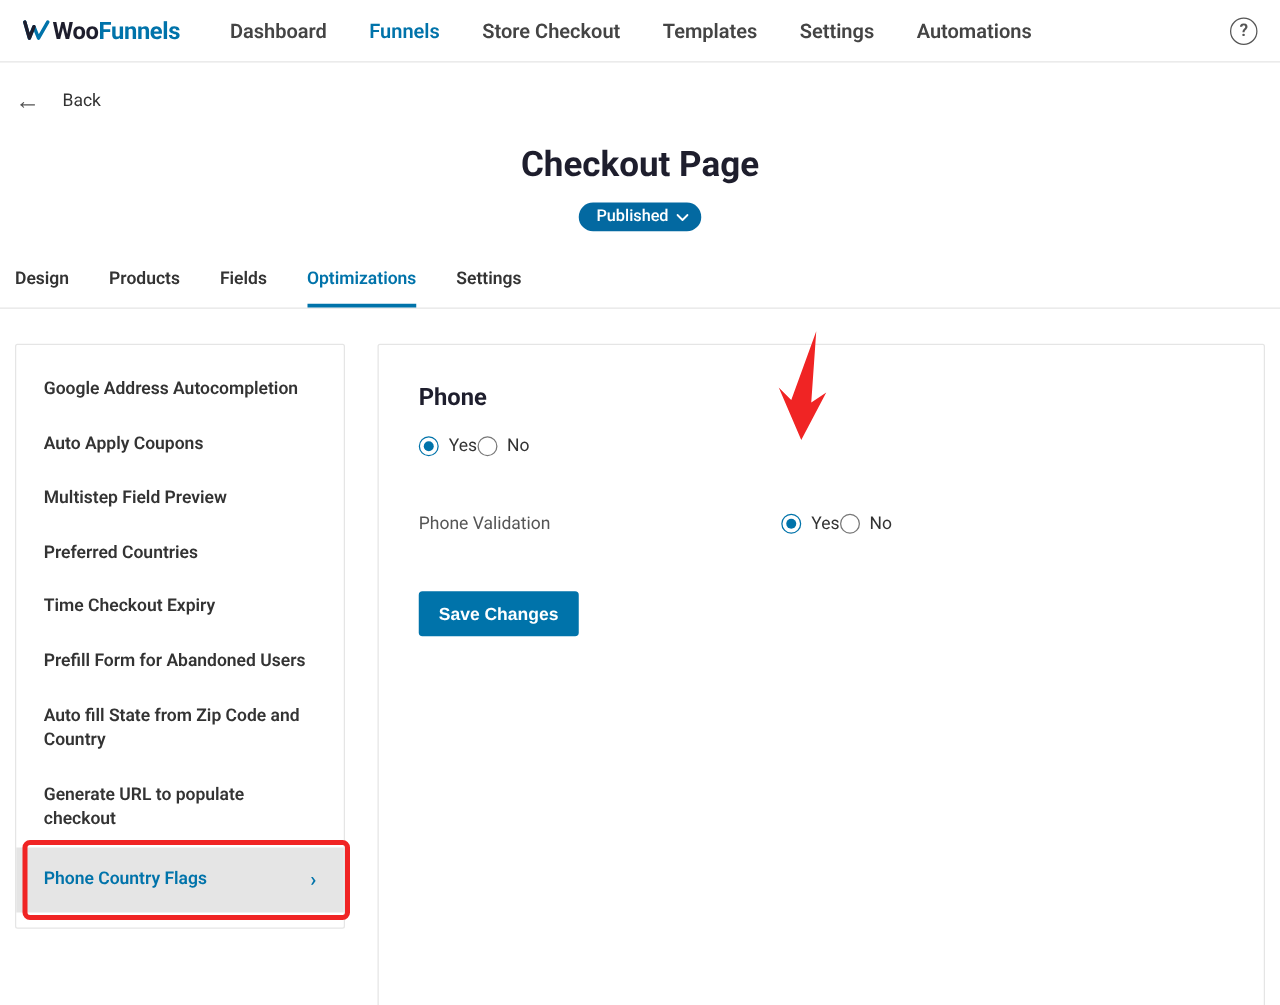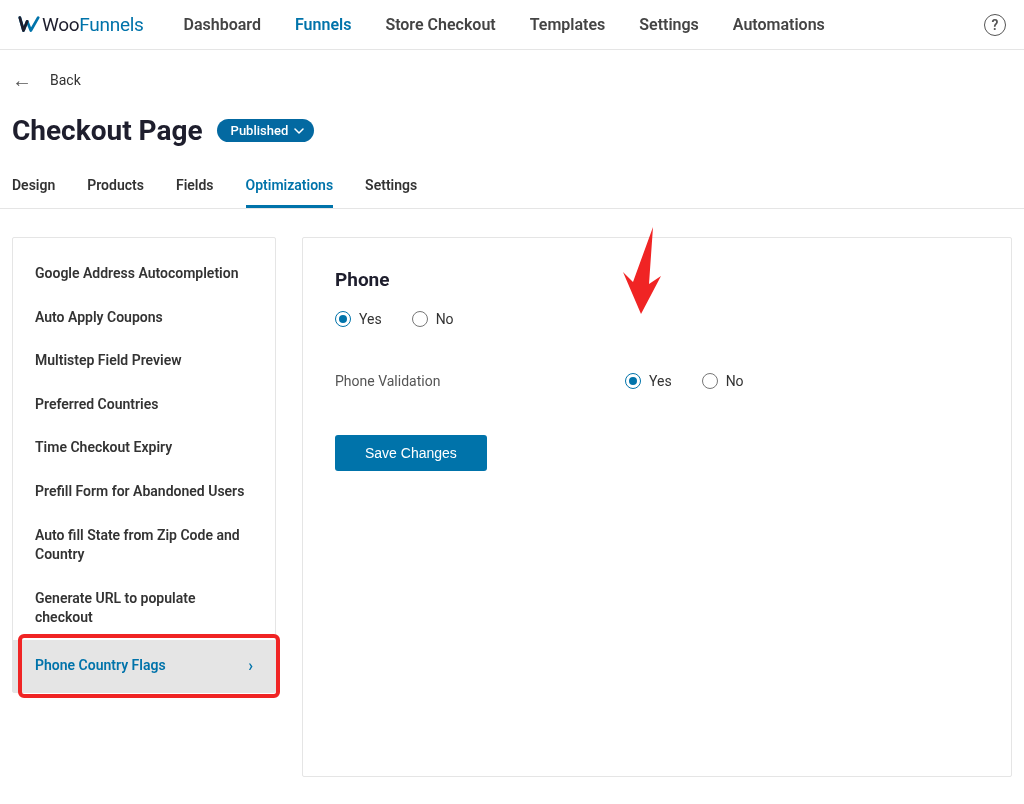--- a/index.html
+++ b/index.html
@@ -1,58 +1,58 @@
 <!DOCTYPE html>
 <html><head>
 <meta charset="utf-8">
 <style>
   * { box-sizing: border-box; margin: 0; padding: 0; }
   body { font-family: -apple-system, BlinkMacSystemFont, "Segoe UI", Roboto, Helvetica, Arial, sans-serif; background: #fff; color: #333; width:1024px; }
   
   .topbar { display:flex; align-items:center; height:50px; padding:0 18px; border-bottom:1px solid #e5e5e5; }
   .logo { display:flex; align-items:center; gap:2px; margin-right:40px; }
   .logo svg { display:block; }
-  .logo-text { font-weight:400; font-size:19px; letter-spacing:-0.3px; }
+  .logo-text { font-weight:700; font-size:19px; letter-spacing:-0.3px; }
   .logo-text .woo { color:#1e1e2d; }
   .logo-text .funnels { color:#0073aa; }
   .nav { display:flex; gap:34px; }
   .nav-item { font-size:16px; font-weight:600; color:#444; cursor:pointer; }
   .nav-item.active { color:#0073aa; }
   .help-icon { margin-left:auto; width:22px; height:22px; border:1.5px solid #555; border-radius:50%; display:flex; align-items:center; justify-content:center; font-size:14px; color:#555; cursor:pointer; font-weight:600; }
   
   .back-row { display:flex; align-items:center; gap:18px; padding:18px 12px 0 12px; }
   .back-arrow { font-size:20px; color:#555; cursor:pointer; }
   .back-text { font-size:14px; color:#333; cursor:pointer; }
   
-  .title-row { display:flex; align-items:center; gap:14px; padding:22px 12px 0 12px; }
+  .title-row { display:flex; align-items:center; gap:14px; padding:22px 12px 0 12px;flex-direction:column; }
   .page-title { font-size:28px; font-weight:700; color:#1e1e2d; }
   .badge { background:#0369a1; color:#fff; font-size:13px; font-weight:500; padding:4px 10px 4px 14px; border-radius:14px; display:flex; align-items:center; gap:6px; }
   .badge svg { display:block; }
   
   .tabs { display:flex; gap:32px; padding:30px 12px 0 12px; border-bottom:1px solid #e5e5e5; }
   .tab { font-size:14px; font-weight:600; color:#333; padding-bottom:12px; cursor:pointer; border-bottom:3px solid transparent; }
   .tab.active { color:#0073aa; border-bottom-color:#0073aa; }
   
   .main { display:flex; gap:26px; padding:28px 12px 0 12px; align-items:flex-start; }
-  .sidebar { width:264px; border:1px solid #e5e5e5; border-radius:2px; padding:14px 0 0 0; position:relative; }
+  .sidebar { width:264px; border:1px solid #e5e5e5; border-radius:2px; padding:14px 0 12px 0; position:relative; }
   .side-item { padding:12px 22px; font-size:14px; font-weight:600; color:#333; cursor:pointer; line-height:1.4; }
   .side-item.active-wrap { position:relative; }
   .side-item.active-item { background:#e5e5e5; color:#0073aa; display:flex; align-items:center; justify-content:space-between; padding:15px 22px; }
   .red-box { position:absolute; left:5px; right:-5px; top:-6px; bottom:-6px; border:4px solid #f02424; border-radius:6px; pointer-events:none; }
   .chev { font-size:16px; color:#0073aa; }
   .content { flex:1; border:1px solid #e5e5e5; border-radius:2px; padding:30px 32px; min-height:540px; position:relative; }
   .section-title { font-size:19px; font-weight:700; color:#1e1e2d; margin-bottom:20px; }
   .field-row { display:flex; align-items:center; margin-bottom:46px; }
   .field-label { width:290px; font-size:14px; color:#555; }
-  .radio-group { display:flex; gap:30px; align-items:center; }
+  .radio-group { display:flex; align-items:center; }
   .radio-option { display:flex; align-items:center; gap:8px; font-size:14px; color:#333; cursor:pointer; }
   .radio { width:16px; height:16px; border:1.5px solid #777; border-radius:50%; display:flex; align-items:center; justify-content:center; flex-shrink:0; }
   .radio.checked { border-color:#0073aa; }
   .radio.checked::after { content:''; width:8px; height:8px; background:#0073aa; border-radius:50%; }
-  .save-btn { background:#0073aa; color:#fff; border:none; font-size:14px; font-weight:400; padding:10px 30px; border-radius:3px; cursor:pointer; }
+  .save-btn { background:#0073aa; color:#fff; border:none; font-size:14px; font-weight:700; padding:10px 16px; border-radius:3px; cursor:pointer; }
   
   .arrow-annot { position:absolute; left:310px; top:-16px; pointer-events:none; }
 </style>
 </head>
 <body>
 
 <div class="topbar">
   <div class="logo">
     <svg width="22" height="22" viewBox="0 0 24 24">
       <path d="M2 4 L6 18 L10 8 L14 18 L22 4" fill="none" stroke="#0073aa" stroke-width="3" stroke-linecap="round" stroke-linejoin="round"></path>

